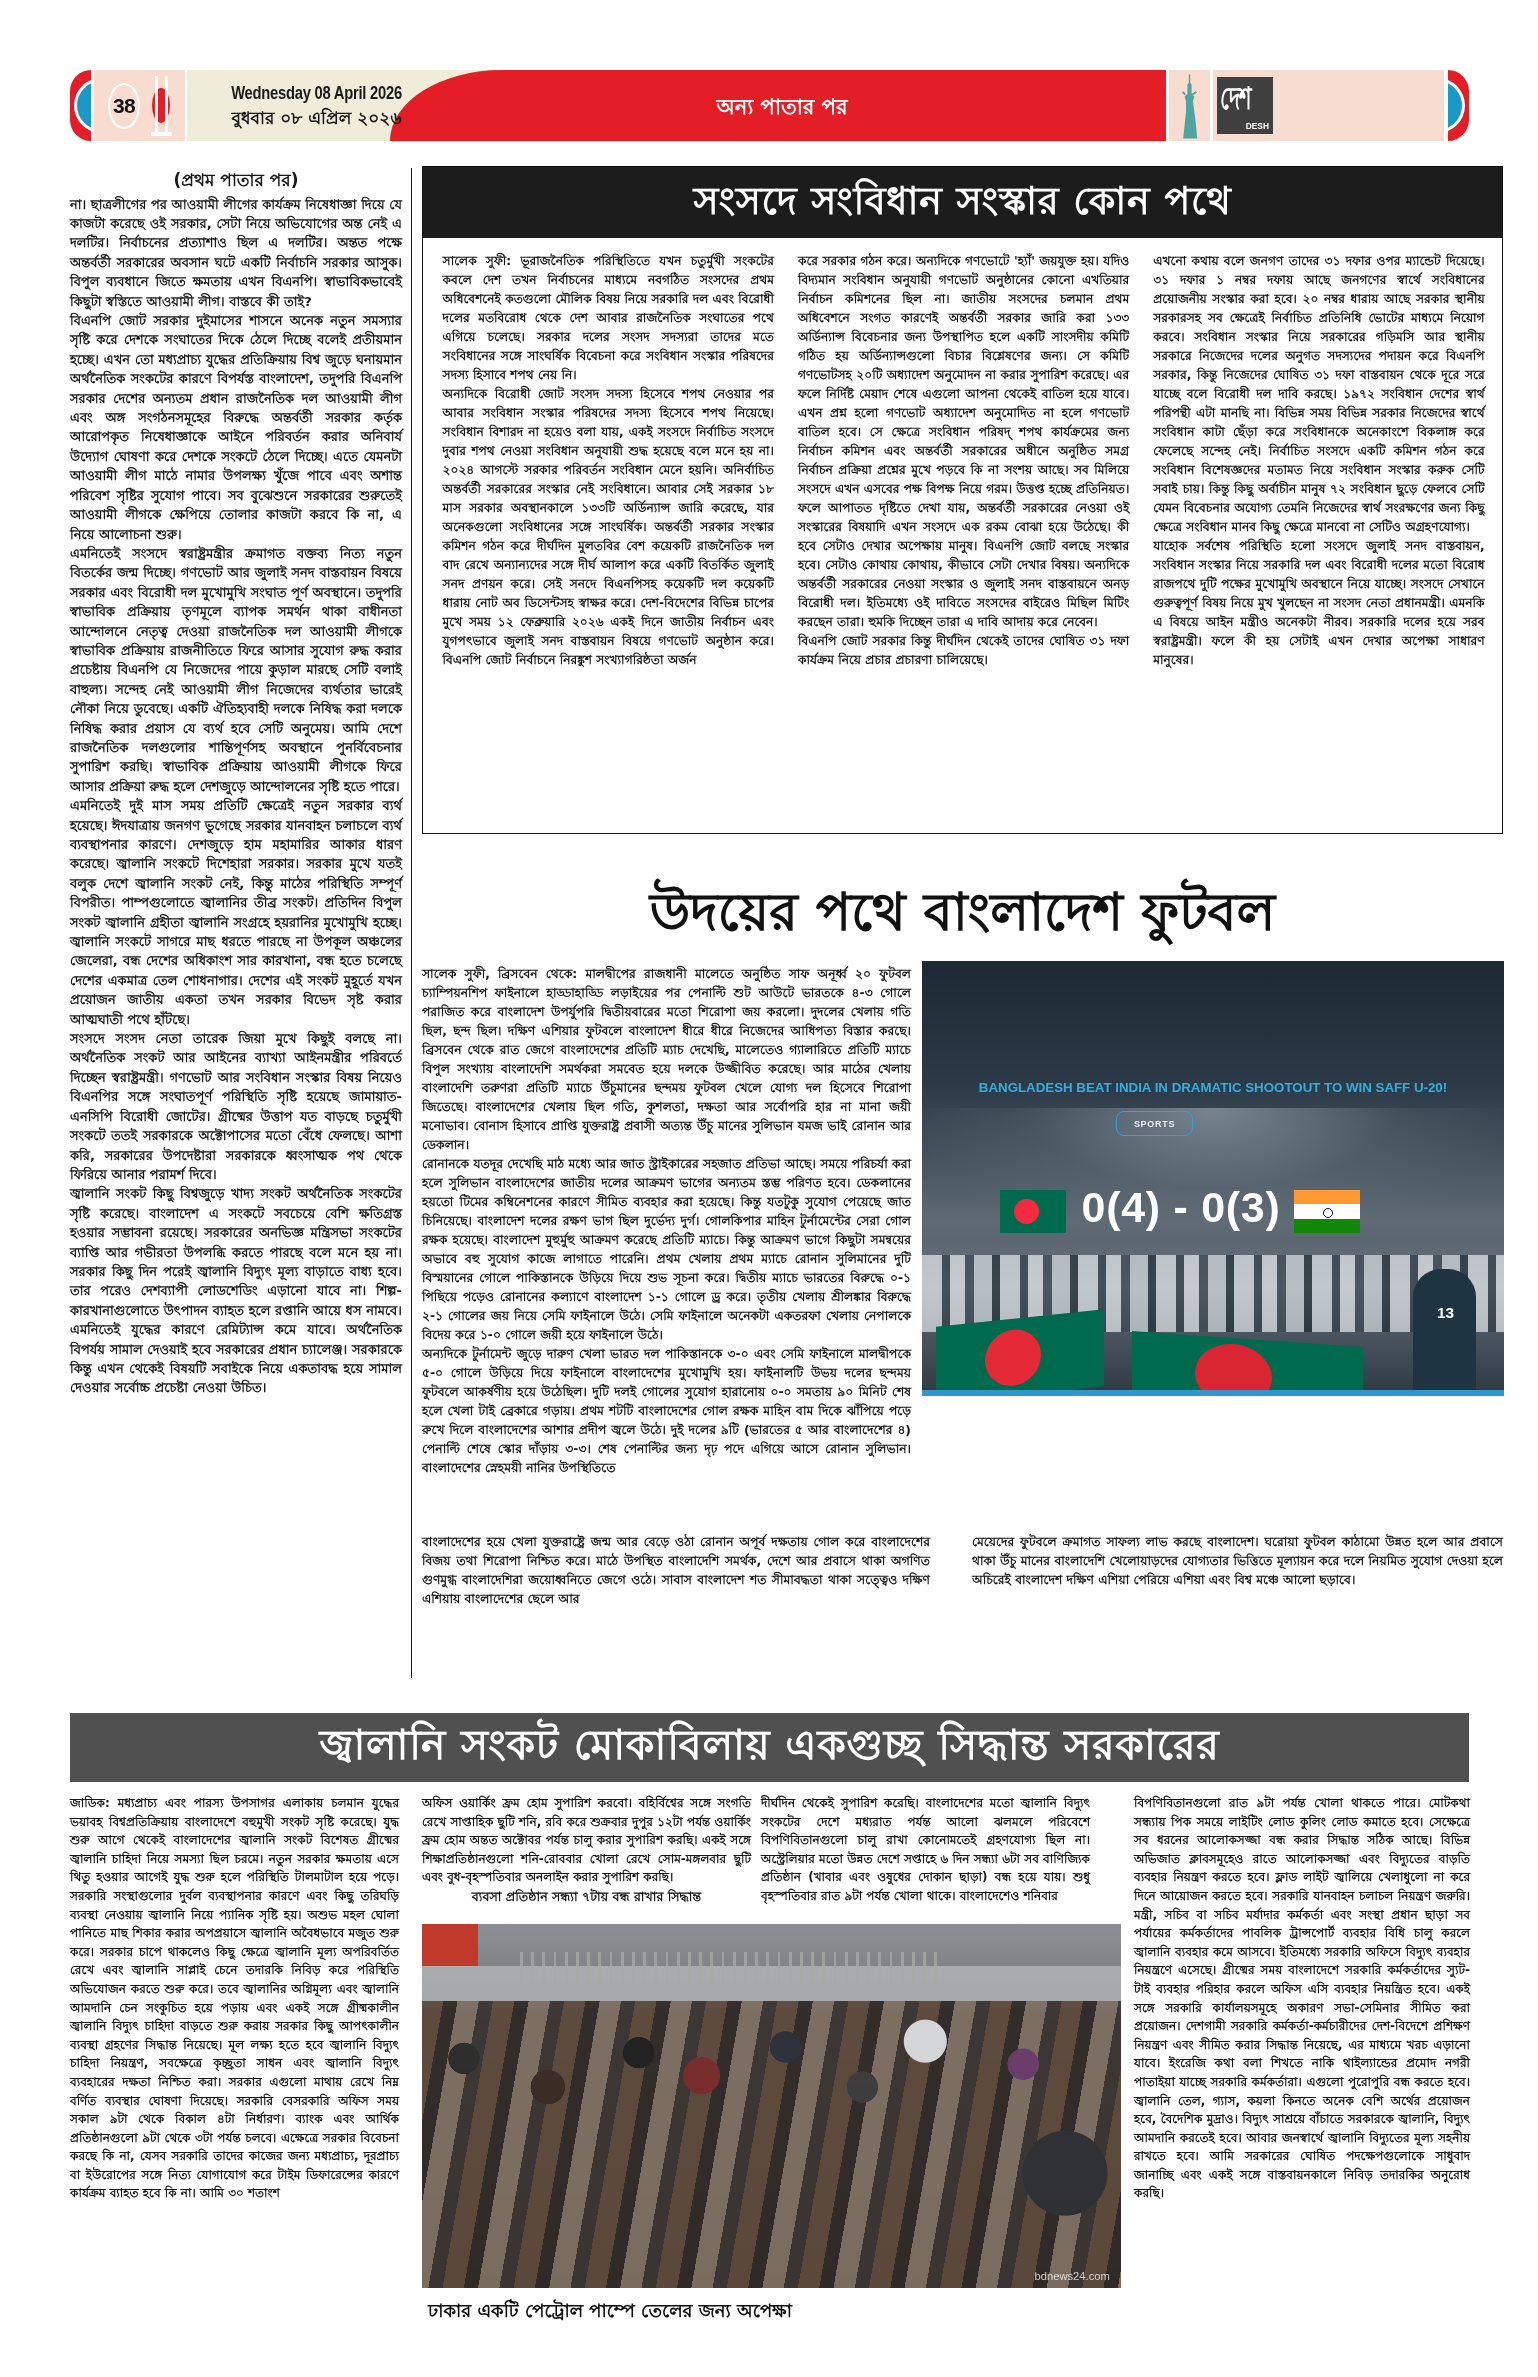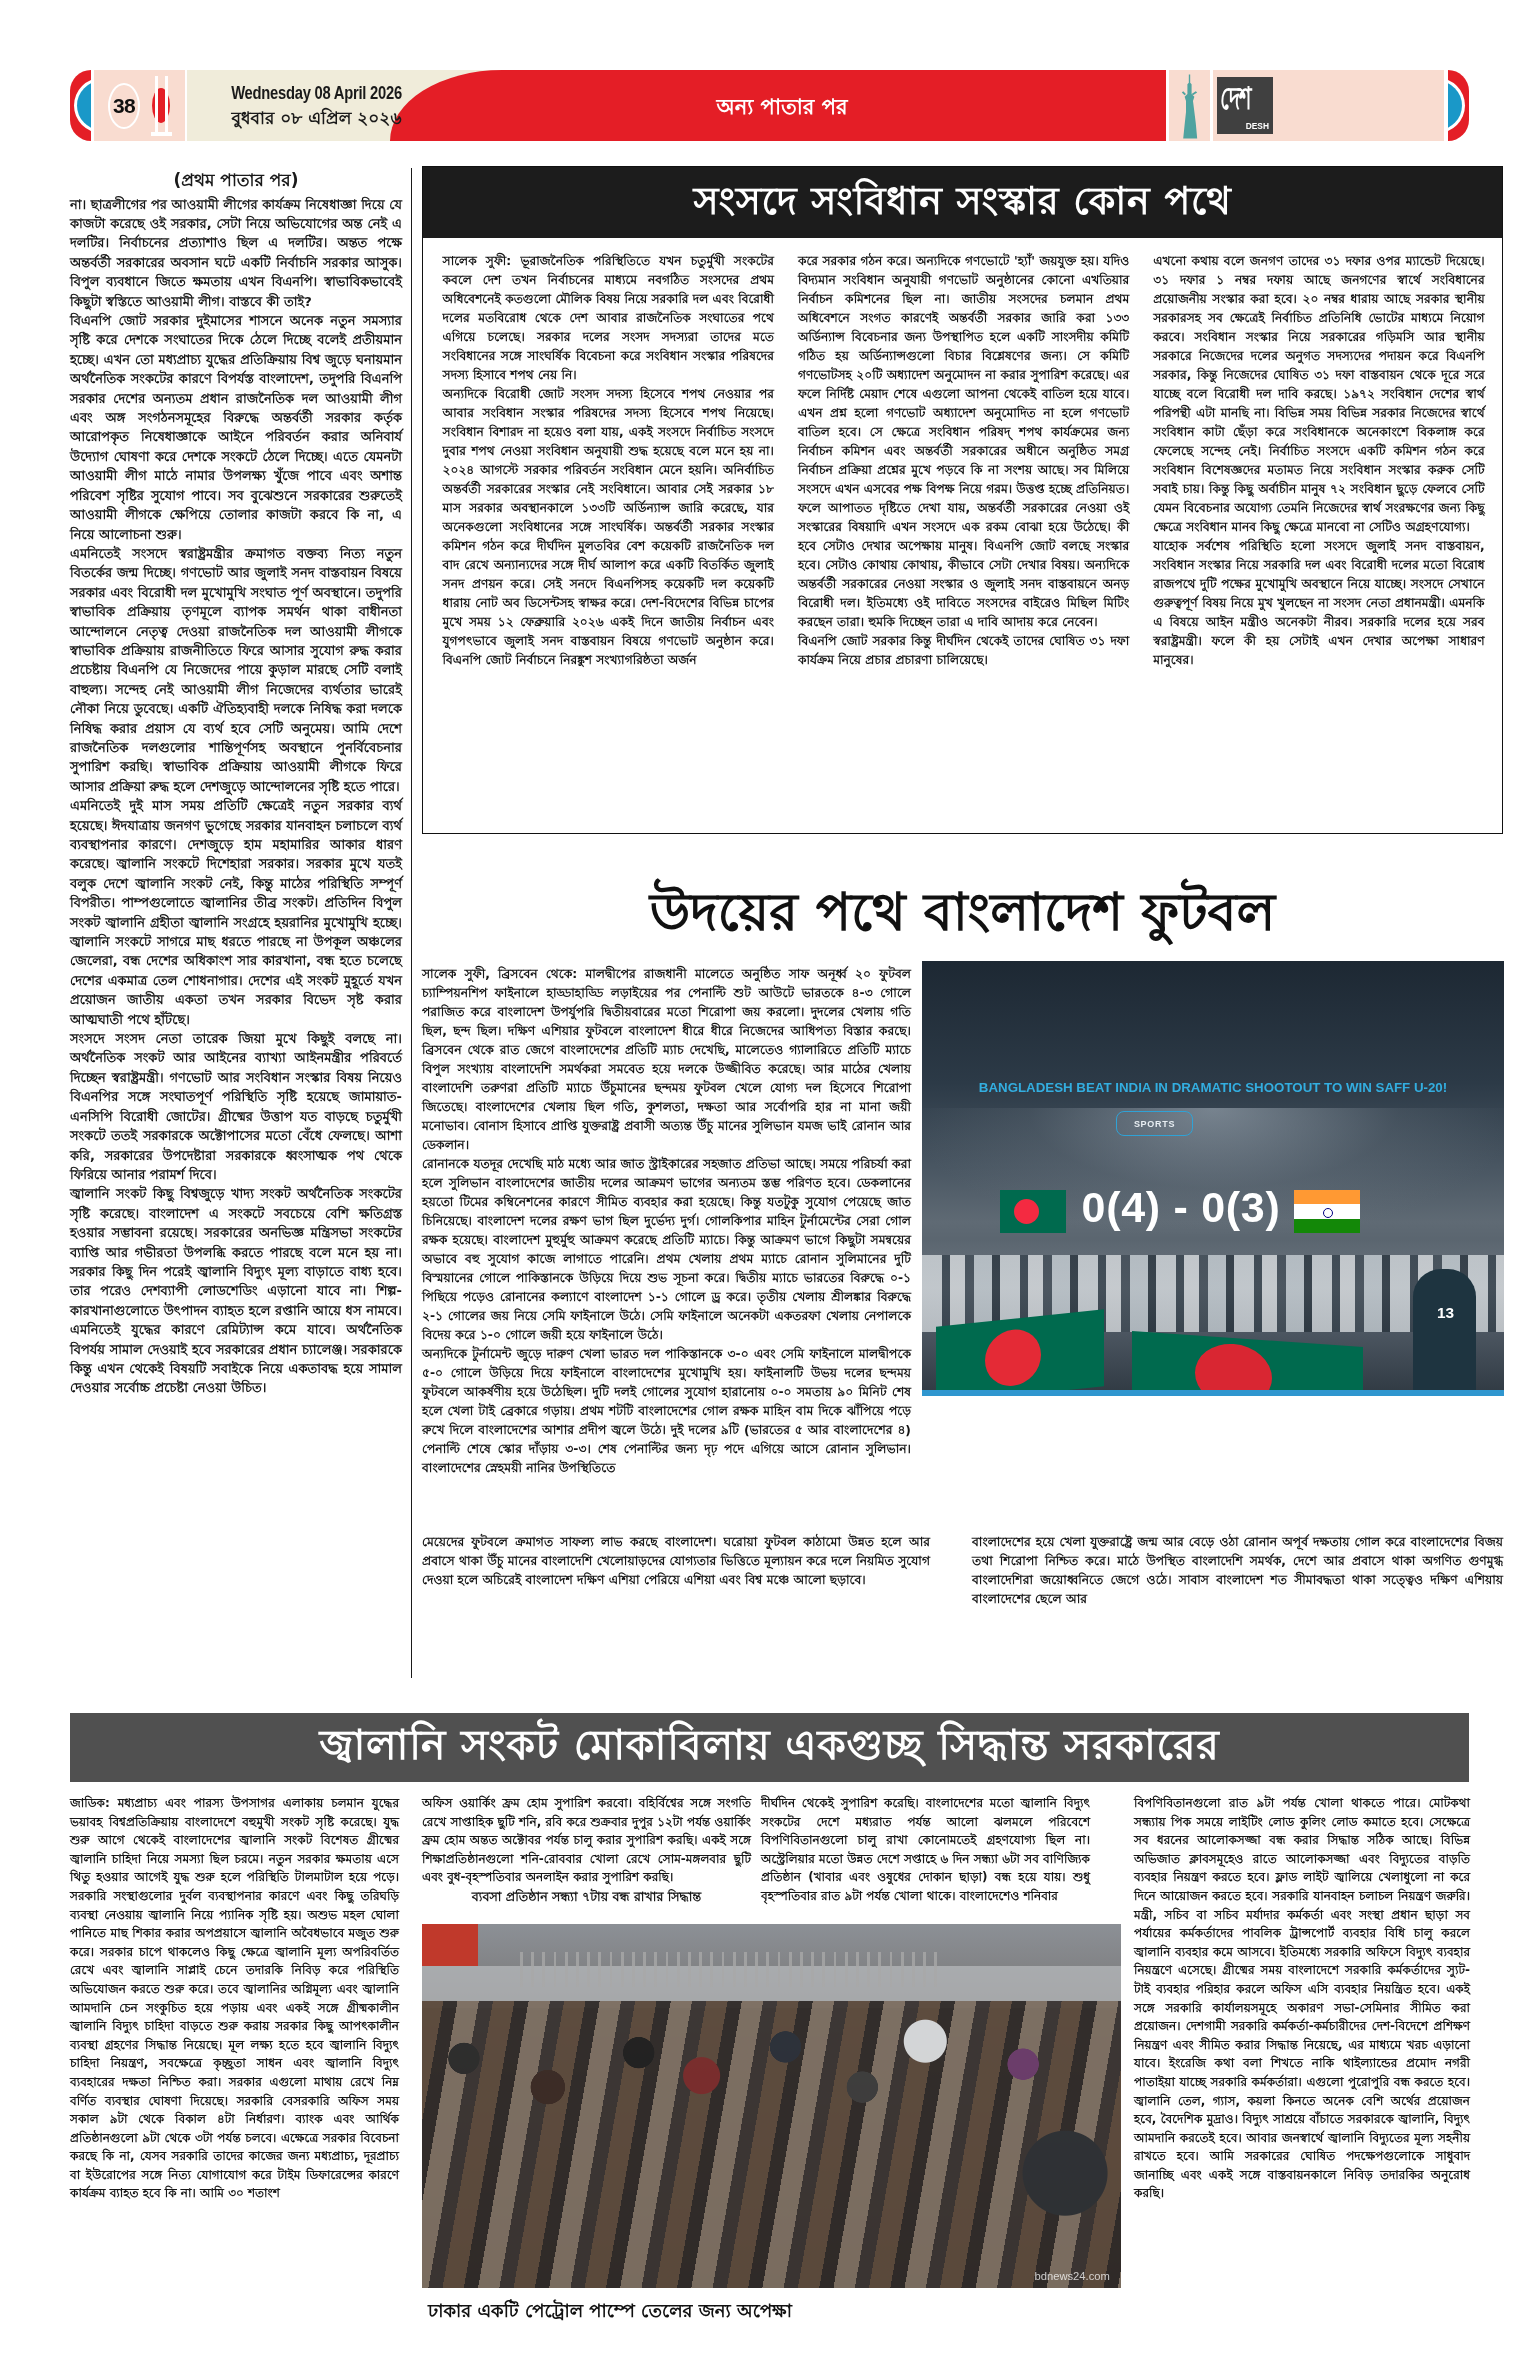--- a/index.html
+++ b/index.html
@@ -242,24 +242,24 @@
     <div class="bdflag2"></div>
     <div class="keeper">
         <span>13</span>
       </div>
     <div class="bluebar"></div>
   </div>
 </figure>
 
 <div class="fb-bottom-cols">
   <div class="body-text">
+      <p>বাংলাদেশের হয়ে খেলা যুক্তরাষ্ট্রে জন্ম আর বেড়ে ওঠা রোনান অপূর্ব দক্ষতায় গোল করে বাংলাদেশের বিজয় তথা শিরোপা নিশ্চিত করে। মাঠে উপস্থিত বাংলাদেশি সমর্থক, দেশে আর প্রবাসে থাকা অগণিত গুণমুগ্ধ বাংলাদেশিরা জয়োধ্বনিতে জেগে ওঠে। সাবাস বাংলাদেশ শত সীমাবদ্ধতা থাকা সত্ত্বেও দক্ষিণ এশিয়ায় বাংলাদেশের ছেলে আর</p>
+    </div>
+  <div class="body-text">
       <p>মেয়েদের ফুটবলে ক্রমাগত সাফল্য লাভ করছে বাংলাদেশ। ঘরোয়া ফুটবল কাঠামো উন্নত হলে আর প্রবাসে থাকা উঁচু মানের বাংলাদেশি খেলোয়াড়দের যোগ্যতার ভিত্তিতে মূল্যায়ন করে দলে নিয়মিত সুযোগ দেওয়া হলে অচিরেই বাংলাদেশ দক্ষিণ এশিয়া পেরিয়ে এশিয়া এবং বিশ্ব মঞ্চে আলো ছড়াবে।</p>
-    </div>
-  <div class="body-text">
-      <p>বাংলাদেশের হয়ে খেলা যুক্তরাষ্ট্রে জন্ম আর বেড়ে ওঠা রোনান অপূর্ব দক্ষতায় গোল করে বাংলাদেশের বিজয় তথা শিরোপা নিশ্চিত করে। মাঠে উপস্থিত বাংলাদেশি সমর্থক, দেশে আর প্রবাসে থাকা অগণিত গুণমুগ্ধ বাংলাদেশিরা জয়োধ্বনিতে জেগে ওঠে। সাবাস বাংলাদেশ শত সীমাবদ্ধতা থাকা সত্ত্বেও দক্ষিণ এশিয়ায় বাংলাদেশের ছেলে আর</p>
     </div>
 </div>
 
 <div class="energy-head">
   <h2 class="energy-head-text">জ্বালানি সংকট মোকাবিলায় একগুচ্ছ সিদ্ধান্ত সরকারের</h2>
 </div>
 
 <div class="energy-col c1">
   <div class="body-text">
       <p><span class="byline">জাডিক:</span> <span>মধ্যপ্রাচ্য এবং পারস্য উপসাগর এলাকায় চলমান যুদ্ধের ভয়াবহ বিশ্বপ্রতিক্রিয়ায় বাংলাদেশে বহুমুখী সংকট সৃষ্টি করেছে। যুদ্ধ শুরু আগে থেকেই বাংলাদেশের জ্বালানি সংকট বিশেষত গ্রীষ্মের জ্বালানি চাহিদা নিয়ে সমস্যা ছিল চরমে। নতুন সরকার ক্ষমতায় এসে থিতু হওয়ার আগেই যুদ্ধ শুরু হলে পরিস্থিতি টালমাটাল হয়ে পড়ে। সরকারি সংস্থাগুলোর দুর্বল ব্যবস্থাপনার কারণে এবং কিছু তরিঘড়ি ব্যবস্থা নেওয়ায় জ্বালানি নিয়ে প্যানিক সৃষ্টি হয়। অশুভ মহল ঘোলা পানিতে মাছ শিকার করার অপপ্রয়াসে জ্বালানি অবৈধভাবে মজুত শুরু করে। সরকার চাপে থাকলেও কিছু ক্ষেত্রে জ্বালানি মূল্য অপরিবর্তিত রেখে এবং জ্বালানি সাপ্লাই চেনে তদারকি নিবিড় করে পরিস্থিতি অভিযোজন করতে শুরু করে। তবে জ্বালানির অগ্নিমূল্য এবং জ্বালানি আমদানি চেন সংকুচিত হয়ে পড়ায় এবং একই সঙ্গে গ্রীষ্মকালীন জ্বালানি বিদ্যুৎ চাহিদা বাড়তে শুরু করায় সরকার কিছু আপৎকালীন ব্যবস্থা গ্রহণের সিদ্ধান্ত নিয়েছে। মূল লক্ষ্য হতে হবে জ্বালানি বিদ্যুৎ চাহিদা নিয়ন্ত্রণ, সবক্ষেত্রে কৃচ্ছ্রতা সাধন এবং জ্বালানি বিদ্যুৎ ব্যবহারের দক্ষতা নিশ্চিত করা। সরকার এগুলো মাথায় রেখে নিম্ন বর্ণিত ব্যবস্থার ঘোষণা দিয়েছে। সরকারি বেসরকারি অফিস সময় সকাল ৯টা থেকে বিকাল ৪টা নির্ধারণ। ব্যাংক এবং আর্থিক প্রতিষ্ঠানগুলো ৯টা থেকে ৩টা পর্যন্ত চলবে। এক্ষেত্রে সরকার বিবেচনা করছে কি না, যেসব সরকারি তাদের কাজের জন্য মধ্যপ্রাচ্য, দূরপ্রাচ্য বা ইউরোপের সঙ্গে নিত্য যোগাযোগ করে টাইম ডিফারেন্সের কারণে কার্যক্রম ব্যাহত হবে কি না। আমি ৩০ শতাংশ</span></p>

